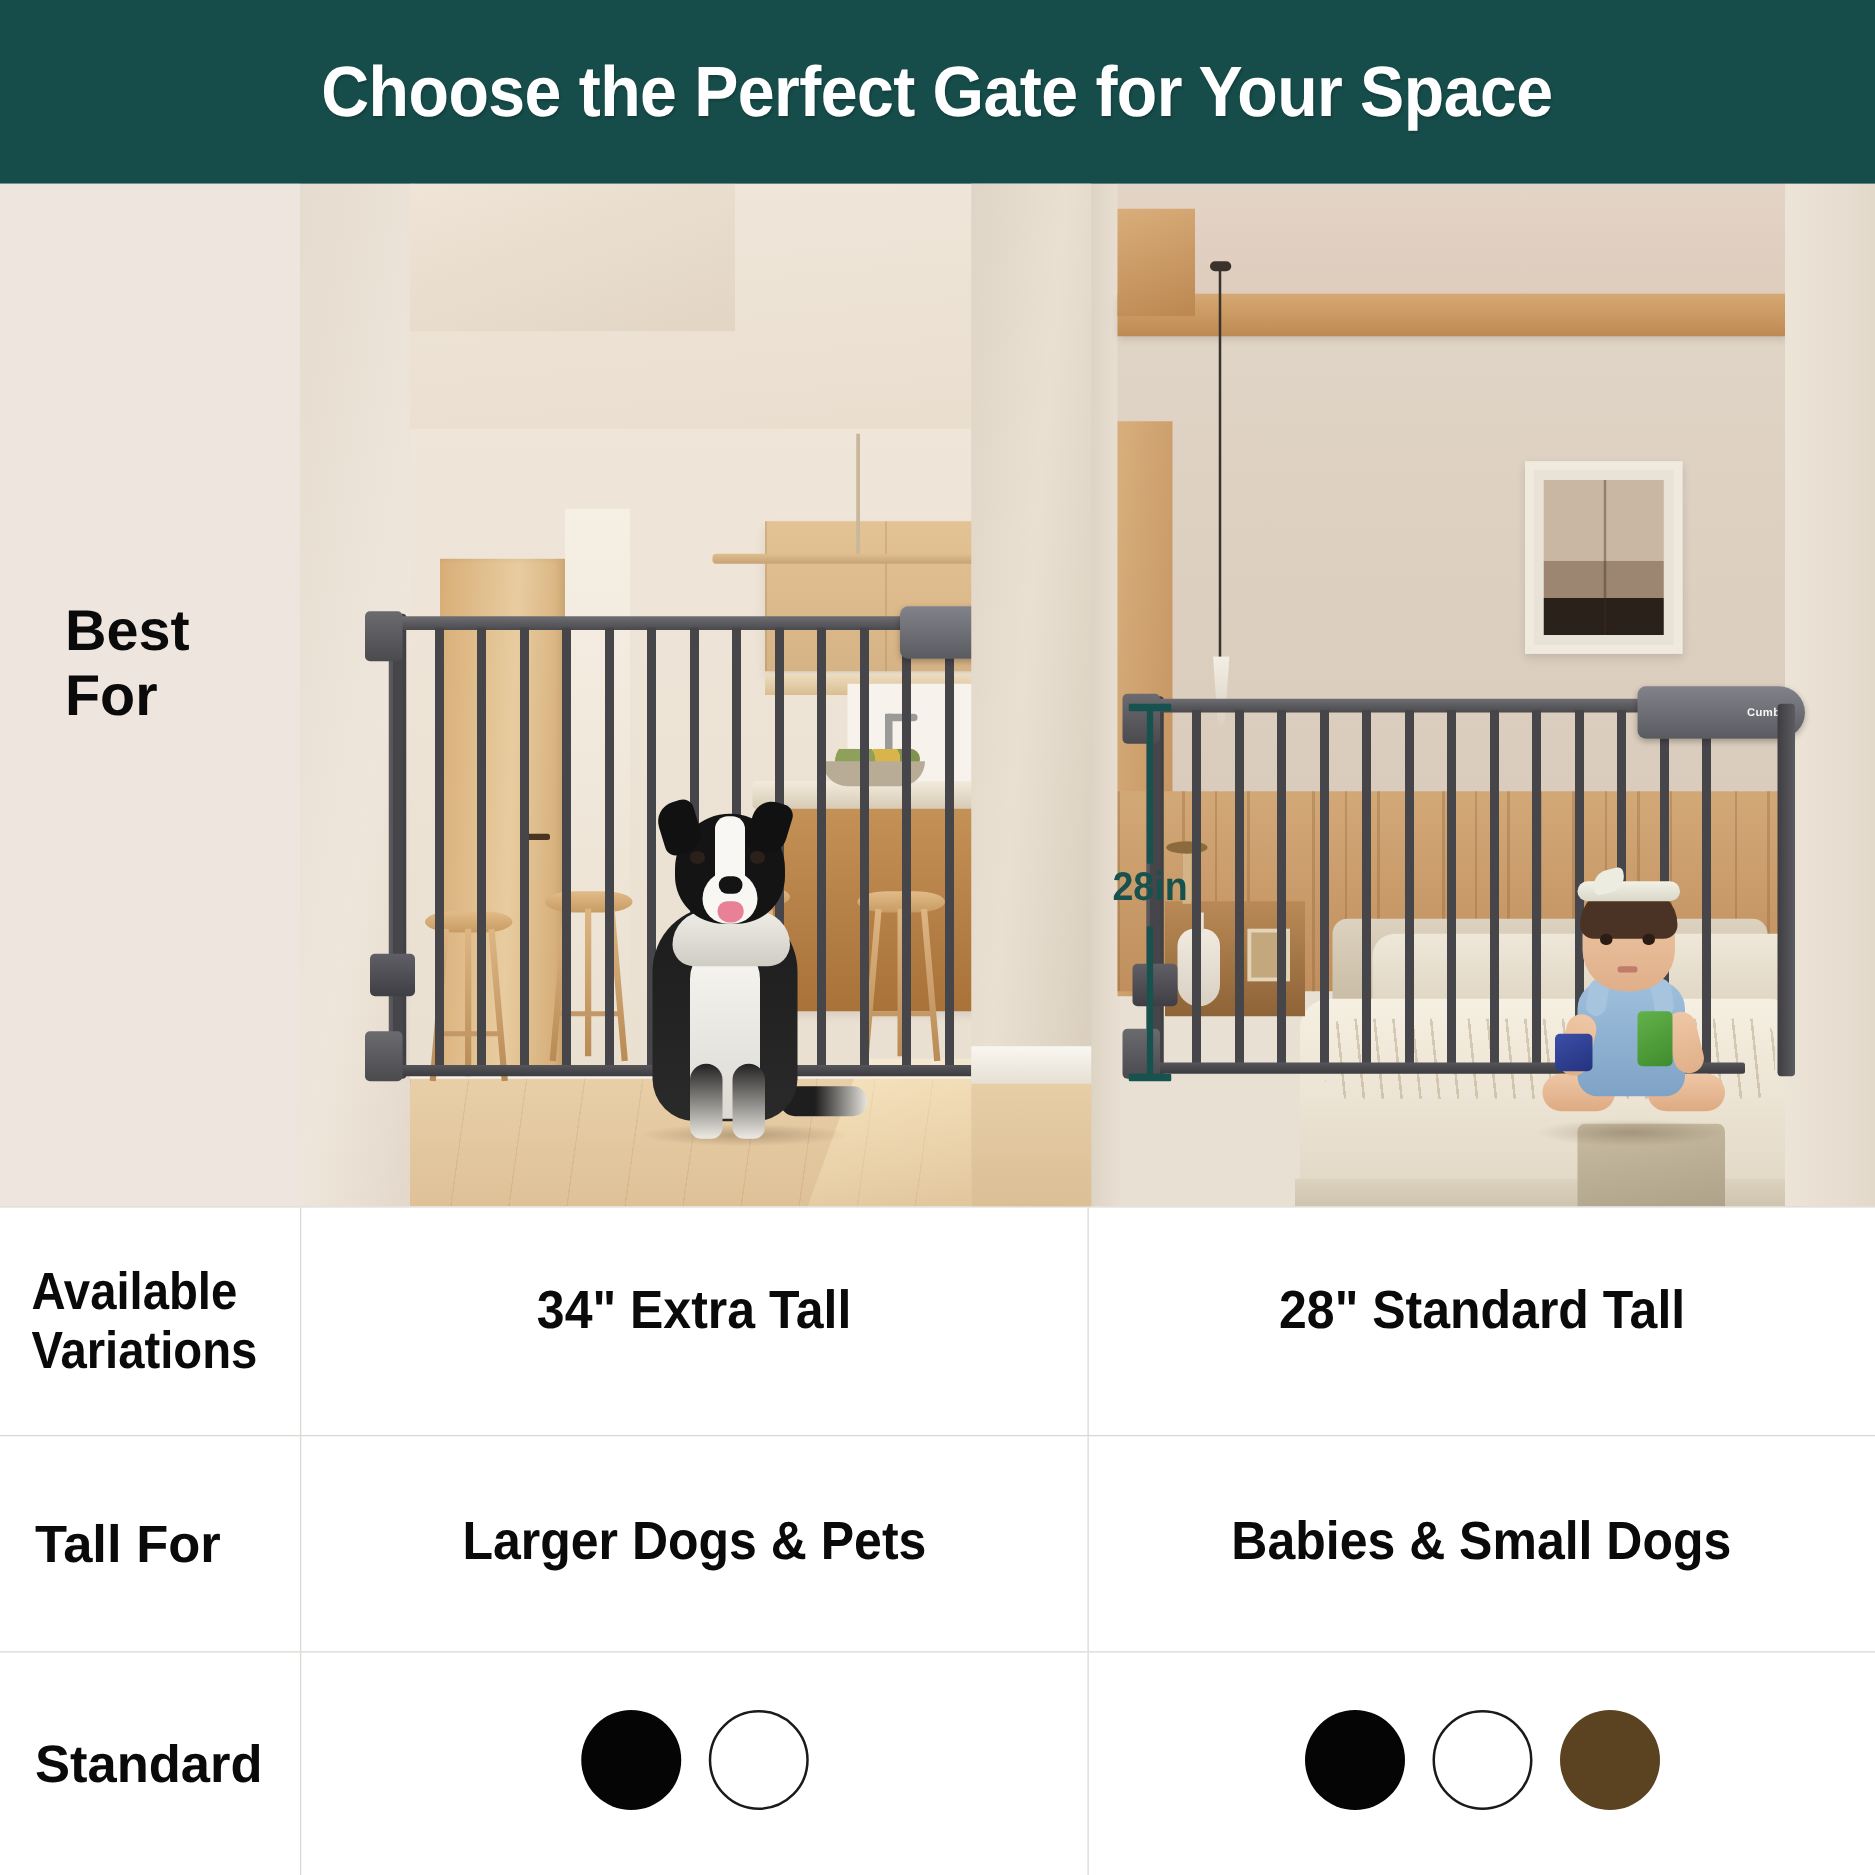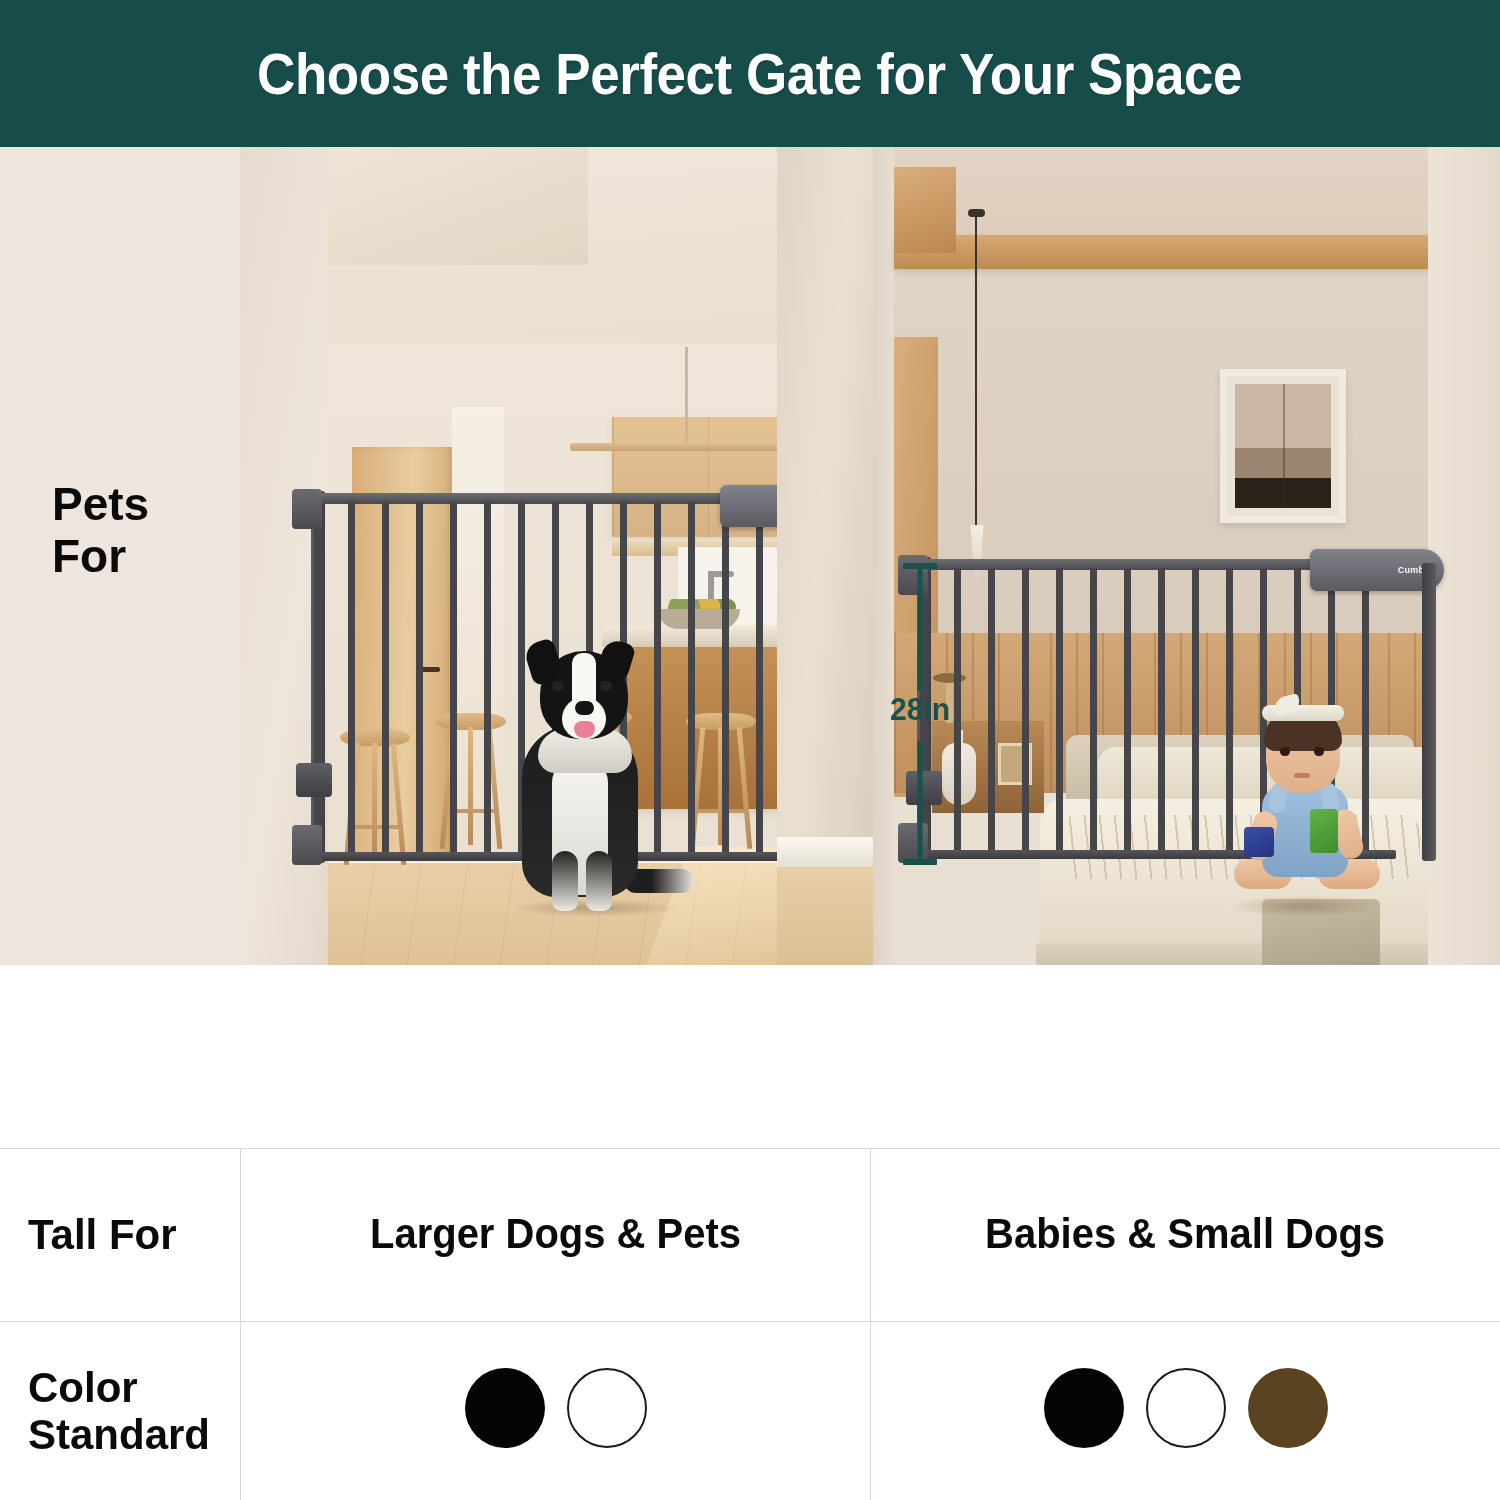--- a/index.html
+++ b/index.html
@@ -358,21 +358,21 @@
   <div class="header">
     <div class="header-title">Choose the Perfect Gate for Your Space</div>
   </div>
 
   <div class="grid">
 
     <div class="row row-images">
 
       <div class="cell-label">
         <div class="label-text">
-          <div>Pets</div>
+          <div>Best</div>
           <div>For</div>
         </div>
       </div>
 
       <div class="cell-left">
         <div class="photo">
           <div class="kx">
             <div class="k-wall-l"></div>
             <div class="k-ceiling"></div>
             <div class="k-ceil-soffit"></div>
@@ -549,20 +549,38 @@
 
       <div class="dim" style="left:886px; top:416px; width:68px; height:304px; z-index:9;">
         <div class="cap" style="top:0;"></div>
         <div class="line" style="top:4px; height:124px;"></div>
         <div class="dlabel" style="top:128px;"><span>28in</span></div>
         <div class="line" style="top:178px; height:120px;"></div>
         <div class="cap" style="top:296px;"></div>
       </div>
     </div>
 
+    <div class="row row-variations">
+      <div class="cell-label">
+        <div class="label-text compact">
+          <div>Available</div>
+          <div>Variations</div>
+        </div>
+      </div>
+      <div class="cell-left">
+        <div class="cell-value">
+            <span>34" Extra Tall</span>
+          </div>
+      </div>
+      <div class="cell-right">
+        <div class="cell-value">
+            <span>28" Standard Tall</span>
+          </div>
+      </div>
+    </div>
 
     <div class="row row-ideal">
       <div class="cell-label">
         <div class="label-text">
           <div>Tall For</div>
         </div>
       </div>
       <div class="cell-left">
         <div class="cell-value">
             <span>Larger Dogs &amp; Pets</span>
@@ -571,21 +589,20 @@
       <div class="cell-right">
         <div class="cell-value">
             <span>Babies &amp; Small Dogs</span>
           </div>
       </div>
     </div>
 
     <div class="row row-colors">
       <div class="cell-label">
         <div class="label-text">
-          <div>Color</div>
           <div>Standard</div>
         </div>
       </div>
       <div class="cell-left">
         <div class="swatches">
           <div class="swatch sw-black"></div>
           <div class="swatch sw-white"></div>
         </div>
       </div>
       <div class="cell-right">

